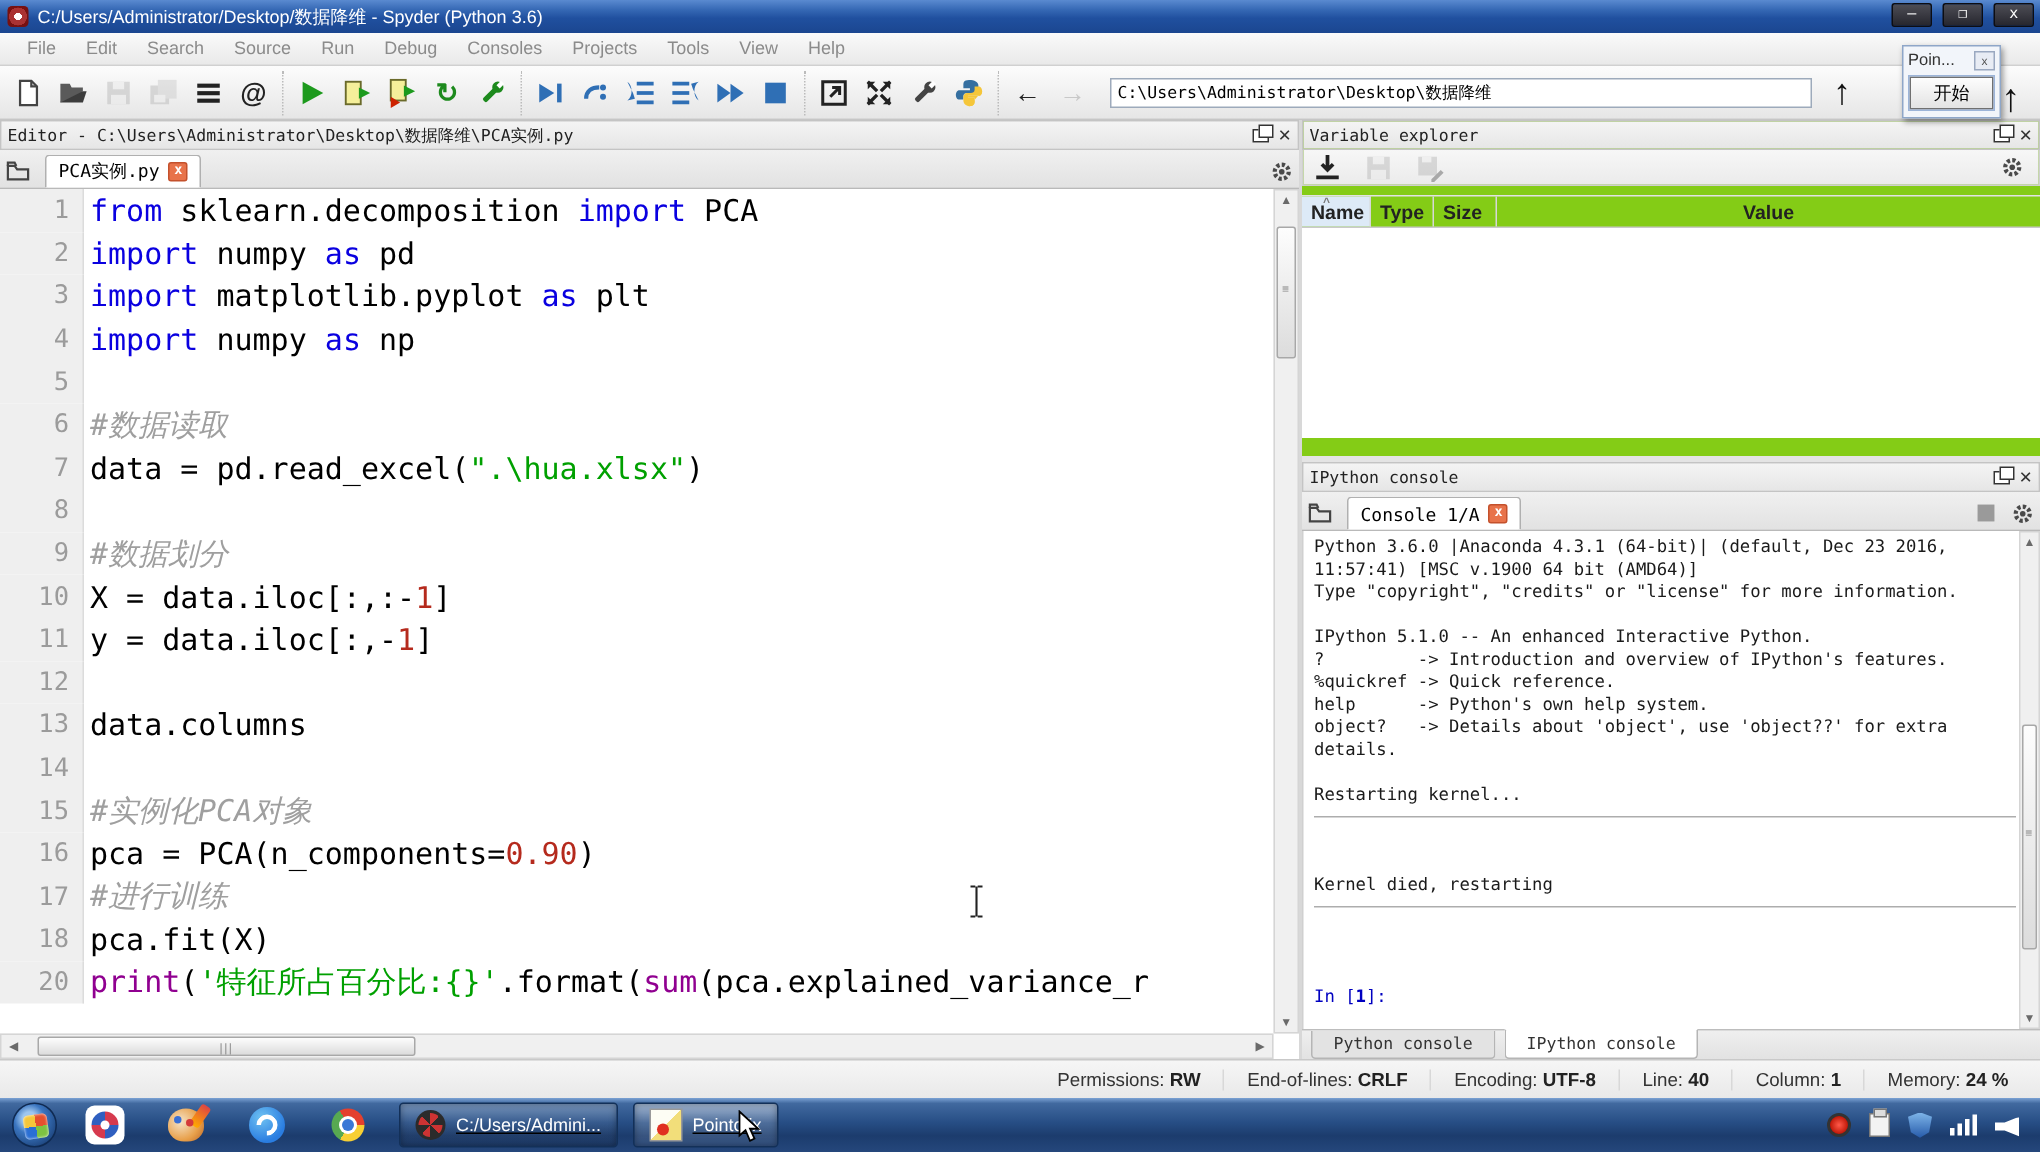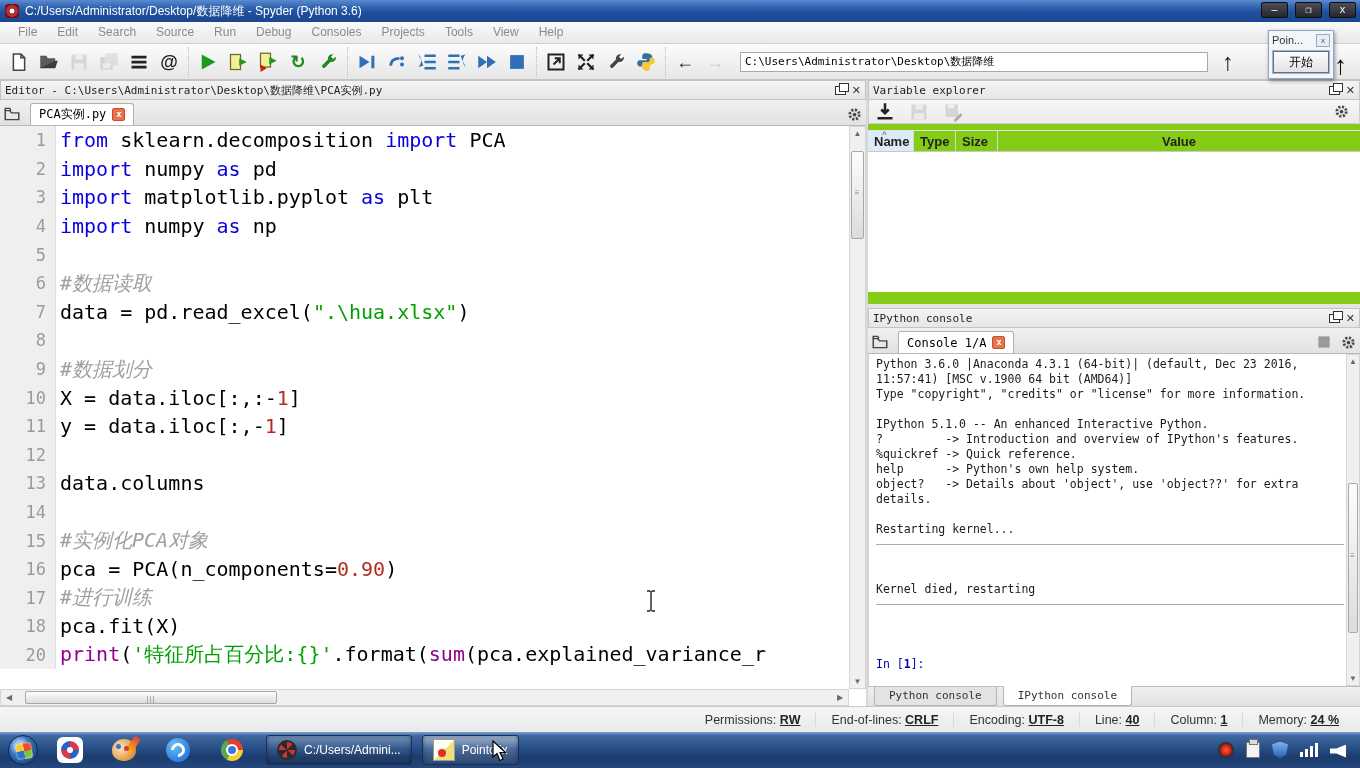--- a/index.html
+++ b/index.html
@@ -109,21 +109,21 @@
   .con-tab { font-family:"DejaVu Sans Mono",monospace; font-size:11px; padding:2px 14px;
     border:1px solid #b5b5b5; border-top:none; background:#e3e3e3; color:#333; border-radius:0 0 3px 3px; margin-left:6px; }
   .con-tab.active { background:#fff; border-top:1px solid #fff; margin-top:-1px; }
 
   
   .statusbar { position:absolute; left:0; top:706px; width:1360px; height:26px;
     background:linear-gradient(#f6f6f6,#e9e9e9); border-top:1px solid #c9c9c9;
     display:flex; align-items:center; justify-content:flex-end; font-size:12.5px; color:#333; }
   .st-item { padding:0 15px; border-left:1px solid #d8d8d8; white-space:nowrap; }
   .st-item:first-child { border-left:none; }
-  .st-item b { color:#222;text-decoration:underline; }
+  .st-item b { color:#222; }
   .statusbar .end-pad { width:6px; }
 
   
   .taskbar { position:absolute; left:0; top:732px; width:1360px; height:36px;
     background:linear-gradient(180deg,#7ba2d4 0%,#41699f 10%,#274e85 45%,#1c3c6d 70%,#25477c 100%);
     display:flex; align-items:center; }
   .start-orb { width:30px; height:30px; border-radius:50%; margin:0 12px 0 8px;
     background:radial-gradient(circle at 38% 35%, #9ec6ef 0 18%, #3a75c0 40%, #16386b 90%);
     border:1px solid #0f2a52; position:relative; }
   .start-orb:before { content:""; position:absolute; left:7px; top:7px; width:16px; height:16px;
@@ -554,21 +554,21 @@
       </span>
     <span class="tb-app">
         <span class="paint-ico"></span>
       </span>
     <span class="tb-app">
         <span class="q-ico"></span>
       </span>
     <span class="tb-app">
         <span class="chrome-ico"></span>
       </span>
-    <span id="task-buttons" style="display:flex;align-items:flex-end;">
+    <span id="task-buttons" style="display:flex;align-items:flex-end;text-decoration:underline;">
         <span class="task-btn">
           <span class="spy-ico"></span>
           <span>C:/Users/Admini...</span>
         </span>
         <span class="task-btn lit">
           <span class="pfx-ico"></span>
           <span>Pointofix</span>
         </span>
       </span>
     <span class="tray">

